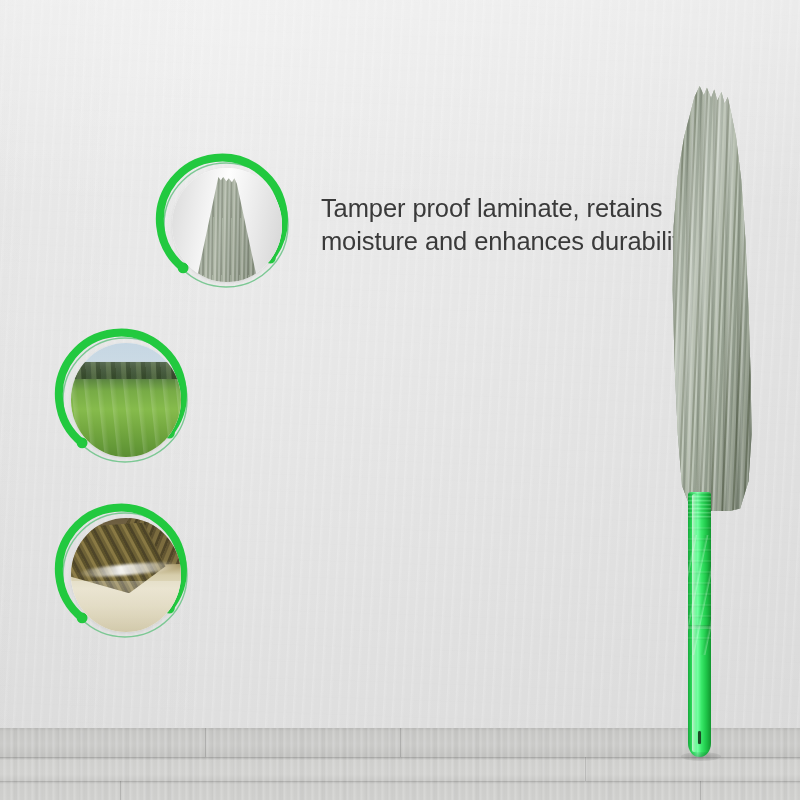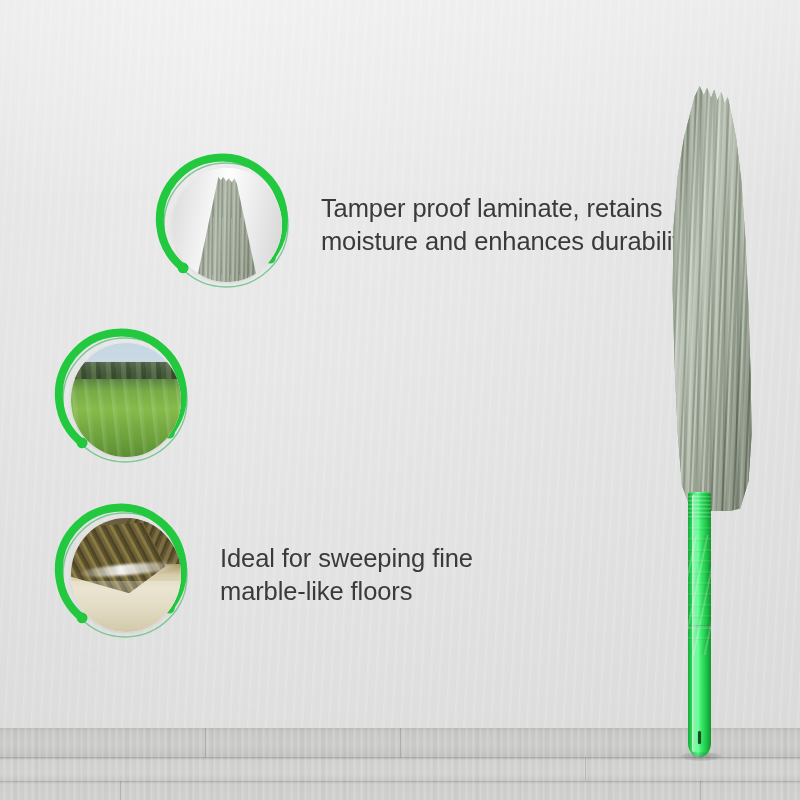--- a/index.html
+++ b/index.html
@@ -528,22 +528,20 @@
       </svg>
       <div class="badge-photo">
         <div class="photo-inner photo-sweep">
           <div class="ps-fan"></div>
           <div class="ps-bristles"></div>
           <div class="ps-floorsheen"></div>
           <div class="ps-glint"></div>
         </div>
       </div>
     </div>
-    <div class="feature-text">Ideal for sweeping fine
-marble-like floors</div>
   </div>
 
   <div class="broom">
     <div class="broom-head"></div>
     <div class="broom-head-strands"></div>
     <div class="broom-head-sheen"></div>
 
     <div class="broom-handle"></div>
     <div class="broom-handle-collar"></div>
     <div class="broom-handle-rings"></div>

